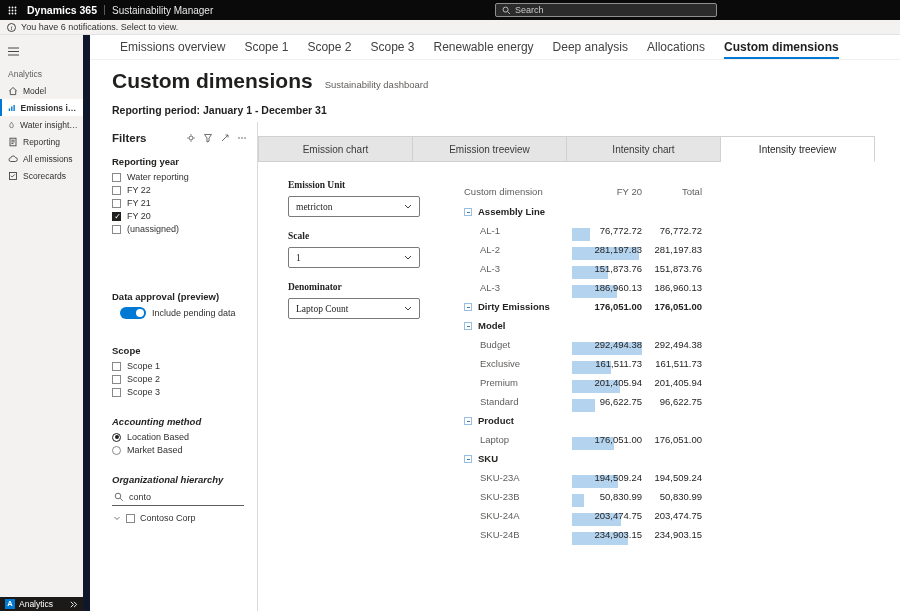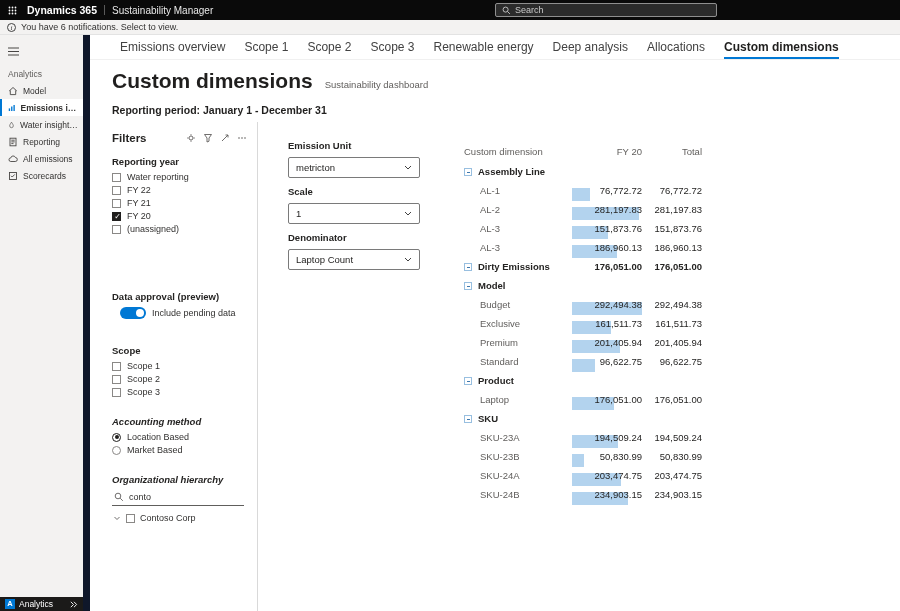--- a/index.html
+++ b/index.html
@@ -73,21 +73,21 @@
 
   
   .report { flex:1; display:flex; flex-direction:column; padding-right:25px; min-width:0; }
   .rtabs { display:flex; height:26px; flex:none; margin-top:14px; }
   .rtab { flex:1; background:#e5e5e5; border:1px solid #d0d0d0; border-left-width:0; display:flex; align-items:center; justify-content:center; font-size:10px; color:#3b3a39; cursor:pointer; }
   .rtab:first-child { border-left-width:1px; }
   .rtab.active { background:#fff; border-bottom-color:#fff; color:#201f1e; }
   .panel { flex:1; background:#fff; display:flex; padding:18px 0 0 30px; min-height:0; }
 
   .controls { width:132px; flex:none; margin-right:44px; }
-  .ctrl { margin-bottom:8px; }
+  .ctrl { margin-bottom:14px;font-family:Liberation Serif, serif; }
   .ctrl-label { font-size:9.5px; font-weight:bold; margin-bottom:6px; }
   .dropdown { height:21px; border:1px solid #7a7a7a; border-radius:2px; background:#fff; display:flex; align-items:center; justify-content:space-between; padding:0 7px; font-size:9.5px; color:#252423; cursor:pointer; }
 
   
   .matrix { width:238px; font-size:9.5px; }
   .mhead { display:flex; height:22px; align-items:center; color:#605e5c; }
   .mrow { display:flex; height:19px; align-items:center; }
   .c-dim { width:108px; display:flex; align-items:center; min-width:0; }
   .c-fy20 { width:70px; text-align:right; position:relative; }
   .c-total { width:60px; text-align:right; }
@@ -313,20 +313,26 @@
           <div class="tree-row">
             <svg width="8" height="8" viewBox="0 0 8 8" fill="none" stroke="#605e5c" stroke-width=".9">
                 <path d="M1.5 3 L4 5.5 L6.5 3"></path>
               </svg>
             <span class="cb"></span>
             <span>Contoso Corp</span>
           </div>
         </section>
 
         <section class="report">
+          <div class="rtabs">
+            <div class="rtab">Emission chart</div>
+            <div class="rtab">Emission treeview</div>
+            <div class="rtab">Intensity chart</div>
+            <div class="rtab active">Intensity treeview</div>
+          </div>
 
           <div class="panel">
             <div class="controls">
               <div class="ctrl">
                 <div class="ctrl-label">Emission Unit</div>
                 <div class="dropdown">
                   <span>metricton</span>
                   <svg width="8" height="5" viewBox="0 0 8 5" fill="none" stroke="#424242" stroke-width="1">
                       <path d="M1 1 L4 4 L7 1"></path>
                     </svg>

